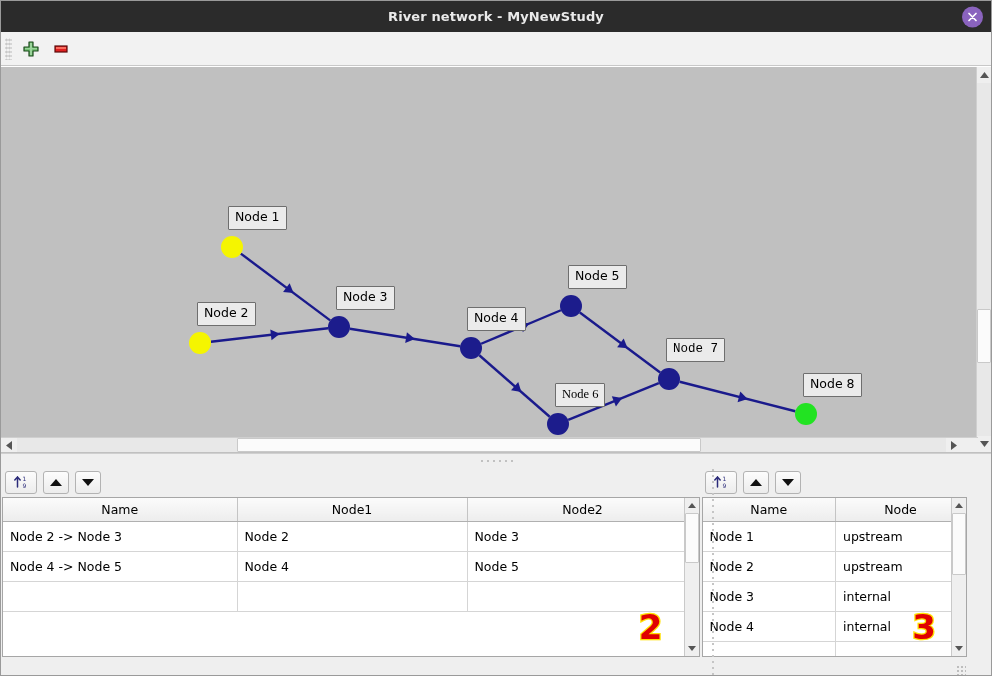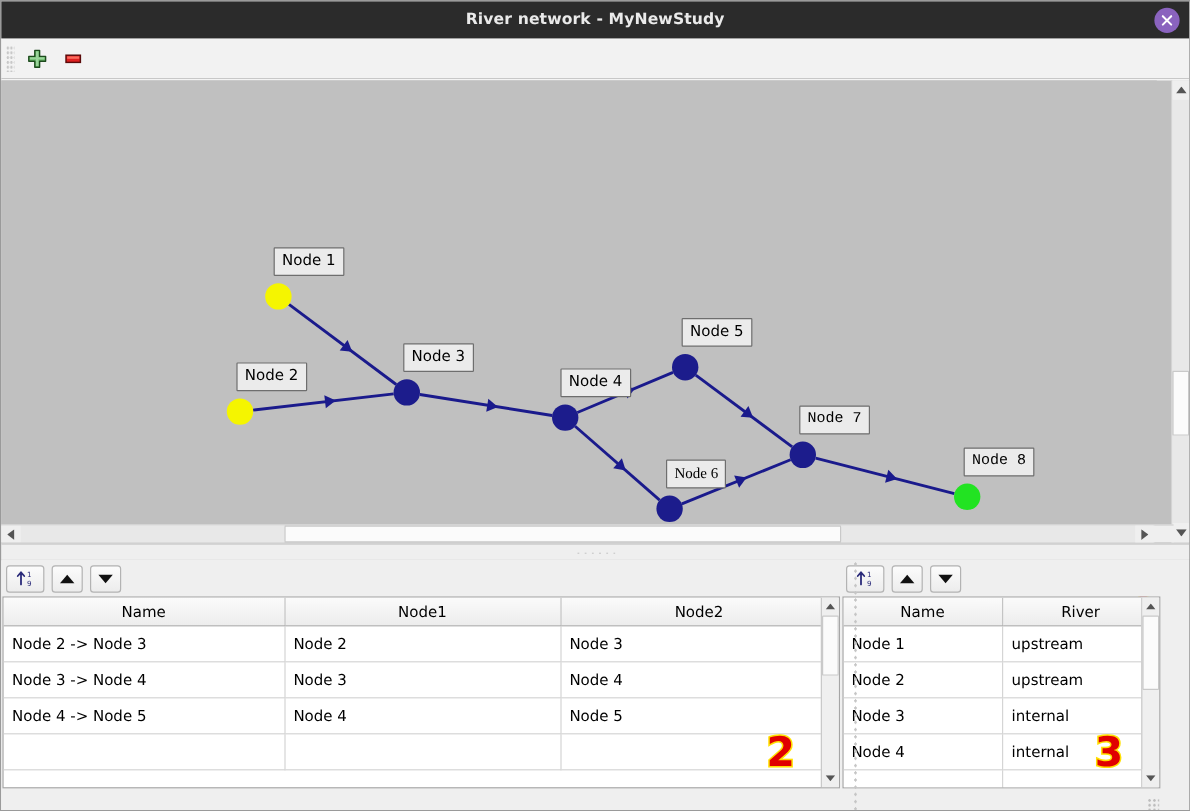--- a/index.html
+++ b/index.html
@@ -327,21 +327,21 @@
     </div>
 
     <div id="node-labels">
         <div class="nodelabel" style="left: 227px; top: 139px;">Node 1</div>
         <div class="nodelabel" style="left: 196px; top: 235px;">Node 2</div>
         <div class="nodelabel" style="left: 335px; top: 219px;">Node 3</div>
         <div class="nodelabel" style="left: 466px; top: 240px;">Node 4</div>
         <div class="nodelabel" style="left: 567px; top: 198px;">Node 5</div>
         <div class="nodelabel" style="left: 554px; top: 316px; font-family: Liberation Serif, serif;">Node 6</div>
         <div class="nodelabel" style="left: 665px; top: 271px; font-family: Liberation Mono, monospace;">Node 7</div>
-        <div class="nodelabel" style="left: 802px; top: 306px; font-family: Liberation Mono, monospace;">Node 8</div>
+        <div class="nodelabel" style="left: 802px; top: 306px;">Node 8</div>
       </div>
 
     <div class="marker" style="left:939px; top:408px;">
       <span>1</span>
     </div>
 
     <div class="vscroll">
       <div class="sb-track-fill" style="left:0;top:16px;width:14px;height:226px;"></div>
       <div class="sb-track-fill" style="left:0;top:296px;width:14px;height:73px;"></div>
       <div class="sb-arrow" style="left:0;top:0;width:14px;height:16px;">
@@ -411,25 +411,20 @@
                 <th>Node2</th>
               </tr>
             </thead>
           <tbody id="reaches-body">
               <tr>
                 <td>Node 2 -&gt; Node 3</td>
                 <td>Node 2</td>
                 <td>Node 3</td>
               </tr>
               <tr>
-                <td>Node 3 -&gt; Node 4</td>
-                <td>Node 3</td>
-                <td>Node 4</td>
-              </tr>
-              <tr>
                 <td>Node 4 -&gt; Node 5</td>
                 <td>Node 4</td>
                 <td>Node 5</td>
               </tr>
               <tr>
                 <td class="empty"></td>
                 <td class="empty"></td>
                 <td class="empty"></td>
               </tr>
             </tbody>
@@ -477,21 +472,21 @@
 
       <div class="table-box">
         <table class="grid" id="nodes-table">
           <colgroup>
               <col style="width:133px">
               <col style="width:130px">
             </colgroup>
           <thead>
               <tr id="nodes-head">
                 <th>Name</th>
-                <th>River</th>
+                <th>Node</th>
               </tr>
             </thead>
           <tbody id="nodes-body">
               <tr>
                 <td>Node 1</td>
                 <td>upstream</td>
               </tr>
               <tr>
                 <td>Node 2</td>
                 <td>upstream</td>

